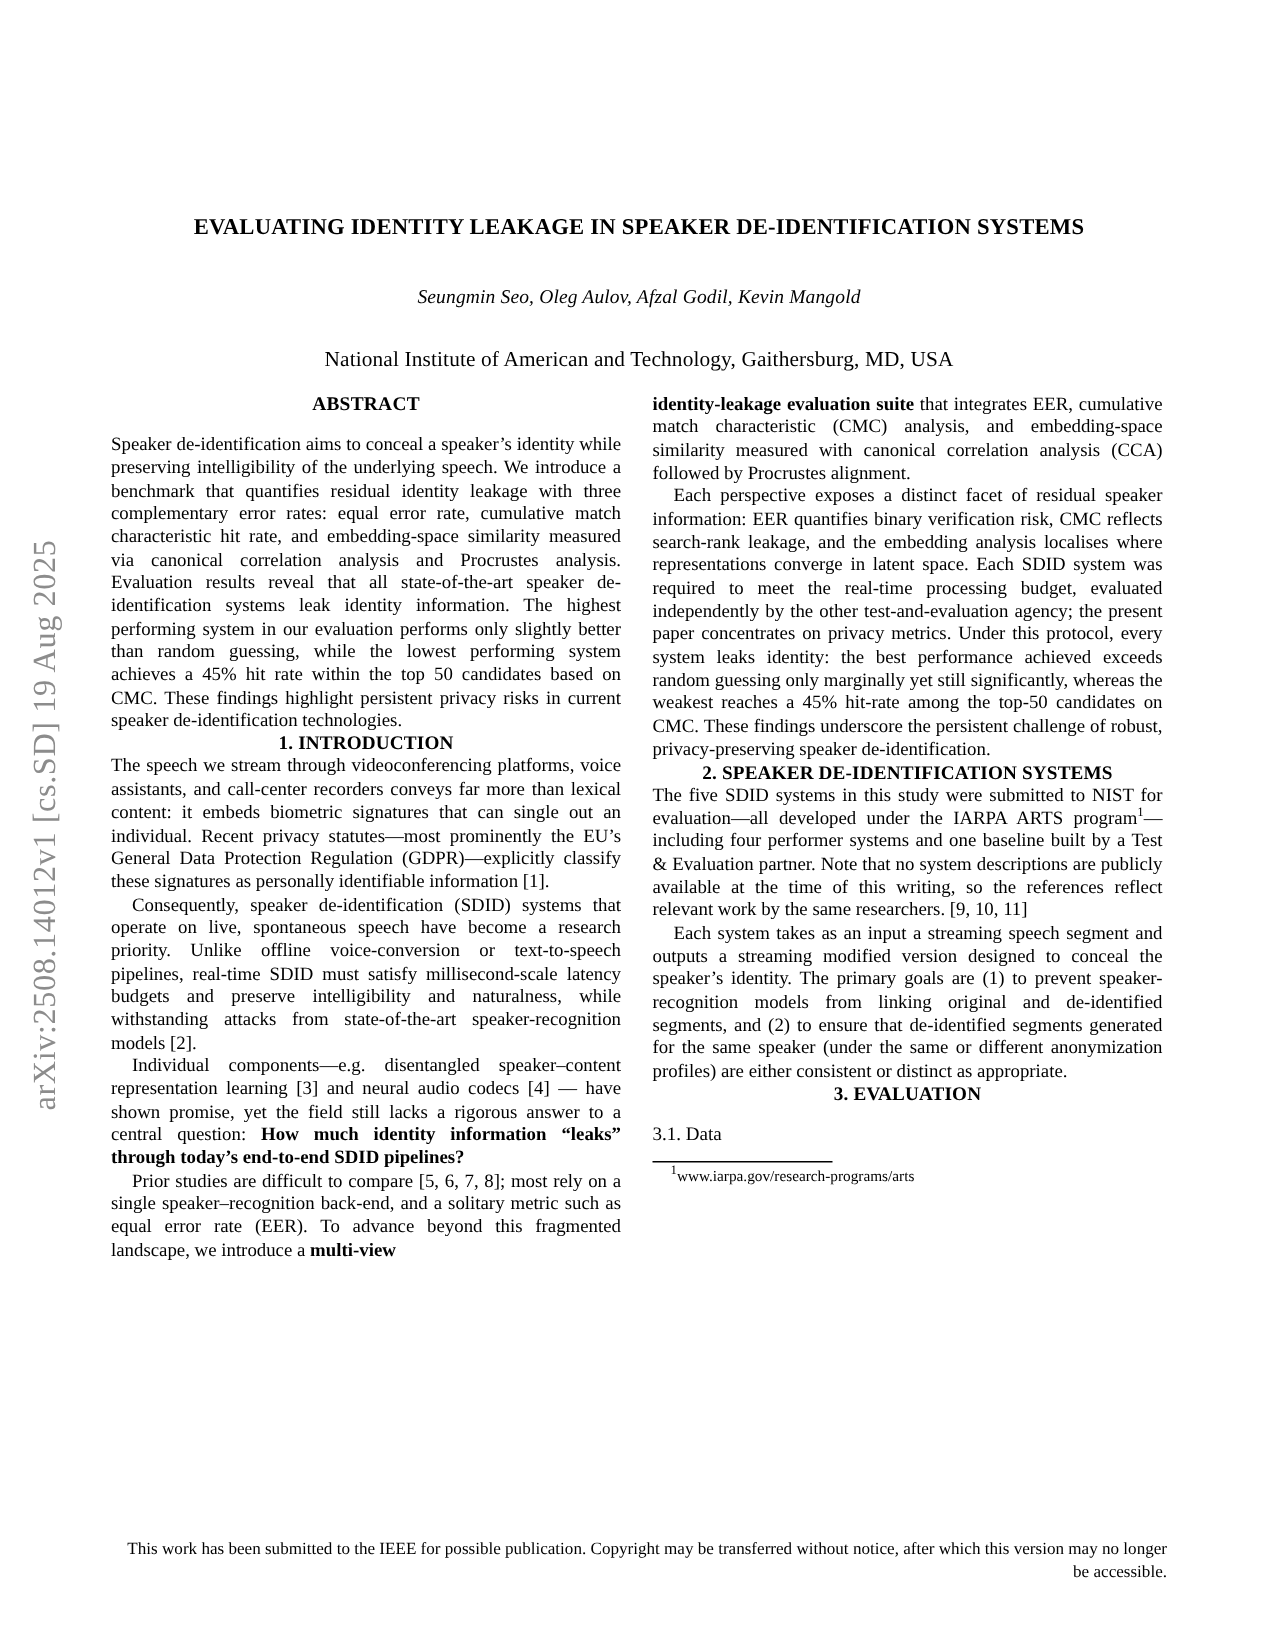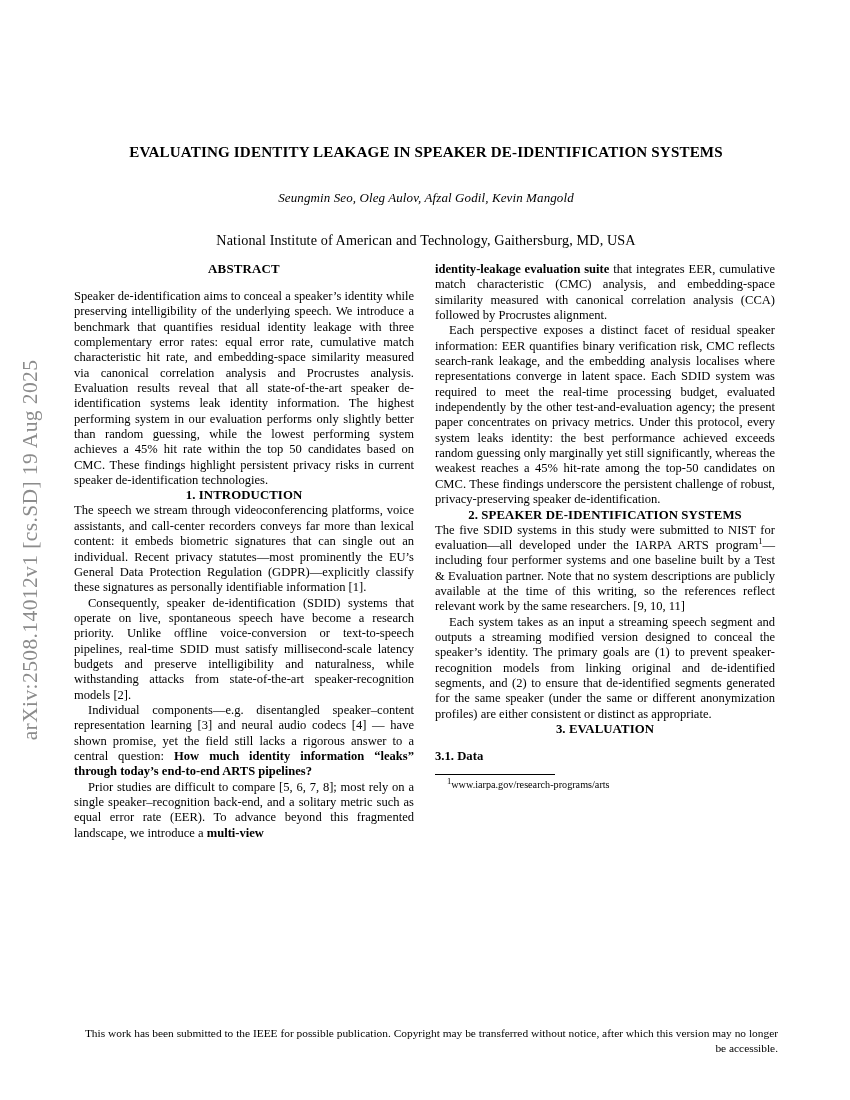--- a/index.html
+++ b/index.html
@@ -104,21 +104,21 @@
     font-weight: bold;
     text-align: center;
     letter-spacing: 0.1px;
   }
   .head-gap-top { margin-top: 25px; }
   .head-gap-bot { margin-bottom: 13px; }
 
   h3.subsection-head {
     margin: 0;
     font-size: 12.7px;
-    font-weight: bold;
+    font-weight: normal;
     text-align: left;
   }
 
   .abstract-head {
     margin: 0 0 12px 0;
     font-size: 12.9px;
     font-weight: bold;
     text-align: center;
     letter-spacing: 0.2px;
   }
@@ -183,21 +183,21 @@
     <div class="column">
 
       <div class="abstract-head">ABSTRACT</div>
       <p class="body-text">Speaker de-identification aims to conceal a speaker’s identity while preserving intelligibility of the underlying speech. We introduce a benchmark that quantifies residual identity leakage with three complementary error rates: equal error rate, cumulative match characteristic hit rate, and embedding-space similarity measured via canonical correlation analysis and Procrustes analysis. Evaluation results reveal that all state-of-the-art speaker de-identification systems leak identity information. The highest performing system in our evaluation performs only slightly better than random guessing, while the lowest performing system achieves a 45% hit rate within the top 50 candidates based on CMC. These findings highlight persistent privacy risks in current speaker de-identification technologies.</p>
 
 
       <h2 class="section-head head-gap-top head-gap-bot">1.  INTRODUCTION</h2>
 
       <p class="body-text">The speech we stream through videoconferencing platforms, voice assistants, and call-center recorders conveys far more than lexical content: it embeds biometric signatures that can single out an individual. Recent privacy statutes—most prominently the EU’s General Data Protection Regulation (GDPR)—explicitly classify these signatures as personally identifiable information [1].</p>
       <p class="body-text indented">Consequently, speaker de-identification (SDID) systems that operate on live, spontaneous speech have become a research priority. Unlike offline voice-conversion or text-to-speech pipelines, real-time SDID must satisfy millisecond-scale latency budgets and preserve intelligibility and naturalness, while withstanding attacks from state-of-the-art speaker-recognition models [2].</p>
-      <p class="body-text indented"><span>Individual components—e.g. disentangled speaker–content representation learning [3] and neural audio codecs [4] — have shown promise, yet the field still lacks a rigorous answer to a central question: </span><span class="bold">How much identity information “leaks” through today’s end-to-end ARTS pipelines?</span></p>
+      <p class="body-text indented"><span>Individual components—e.g. disentangled speaker–content representation learning [3] and neural audio codecs [4] — have shown promise, yet the field still lacks a rigorous answer to a central question: </span><span class="bold">How much identity information “leaks” through today’s end-to-end SDID pipelines?</span></p>
       <p class="body-text indented"><span>Prior studies are difficult to compare [5, 6, 7, 8]; most rely on a single speaker–recognition back-end, and a solitary metric such as equal error rate (EER). To advance beyond this fragmented landscape, we introduce a </span><span class="bold">multi-view</span></p>
     </div>
 
     <div class="column">
 
       <p class="body-text"><span class="bold">identity-leakage evaluation suite</span><span> that integrates EER, cumulative match characteristic (CMC) analysis, and embedding-space similarity measured with canonical correlation analysis (CCA) followed by Procrustes alignment.</span></p>
 
       <p class="body-text indented">Each perspective exposes a distinct facet of residual speaker information: EER quantifies binary verification risk, CMC reflects search-rank leakage, and the embedding analysis localises where representations converge in latent space. Each SDID system was required to meet the real-time processing budget, evaluated independently by the other test-and-evaluation agency; the present paper concentrates on privacy metrics. Under this protocol, every system leaks identity: the best performance achieved exceeds random guessing only marginally yet still significantly, whereas the weakest reaches a 45% hit-rate among the top-50 candidates on CMC. These findings underscore the persistent challenge of robust, privacy-preserving speaker de-identification.</p>
 
       <h2 class="section-head head-gap-top head-gap-bot">2.  SPEAKER DE-IDENTIFICATION SYSTEMS</h2>

